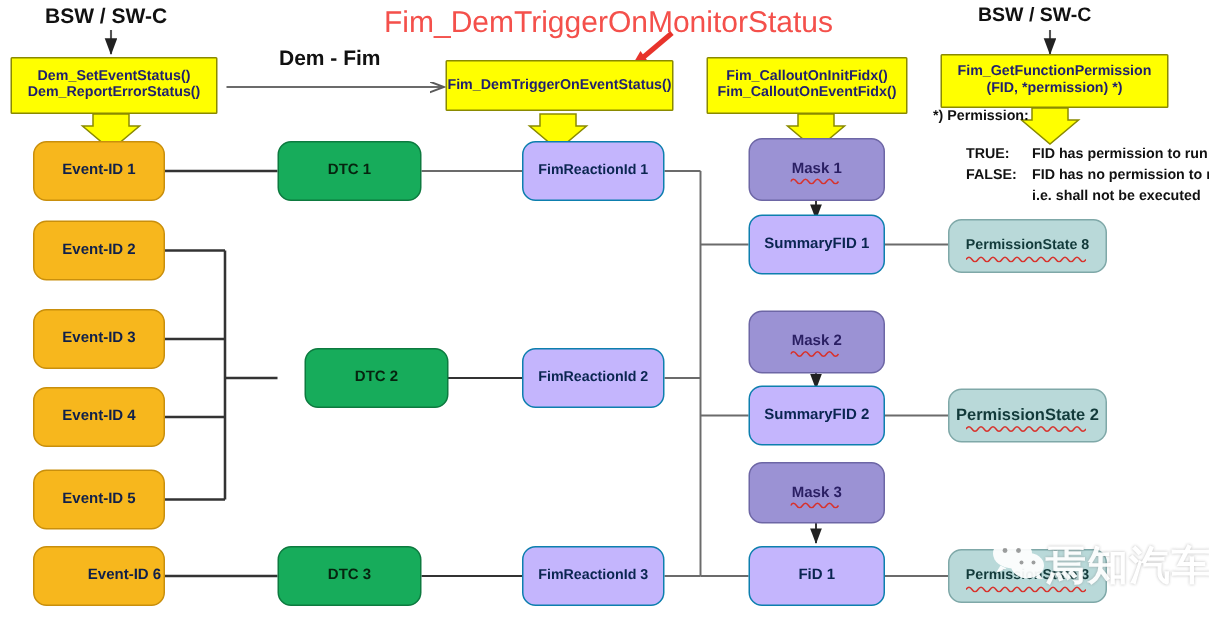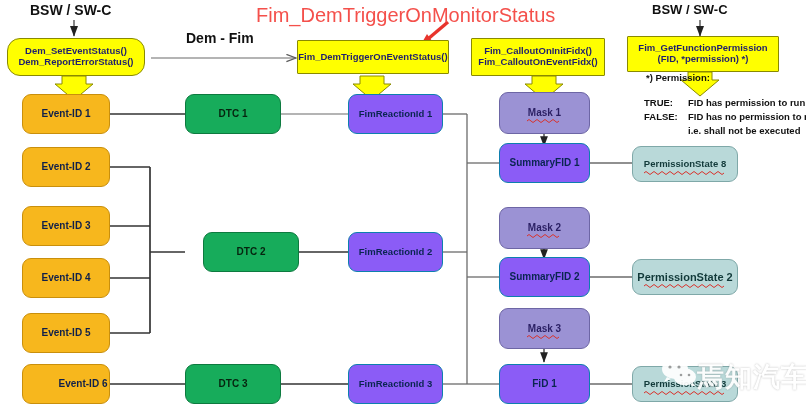--- a/index.html
+++ b/index.html
@@ -21,21 +21,21 @@
     font-weight:bold;
     color:#10204a;
     z-index:3;
     line-height:1.15;
   }
   .rounded{border-radius:9px;}
 
   .yellow{background:#ffff00;border:1px solid #8a8a00;color:#1f1f6e;border-radius:1px;}
   .orange{background:#f7b71d;border:1.6px solid #c98f0c;}
   .green{background:#17ac5b;border:1.6px solid #0d7a3f;color:#06240f;}
-  .blue{background:#8b5cf6;border:1.6px solid #0d7fae;color:#0a2550;}
+  .blue{background:#c4b5fd;border:1.6px solid #0d7fae;color:#0a2550;}
   .purple{background:#9b92d4;border:1.6px solid #6d66a5;color:#2a1f63;}
   .teal{background:#b9d9d9;border:1.6px solid #7fa8a8;color:#123a3a;}
 
   .label{
     position:absolute;font-weight:bold;color:#111;z-index:4;white-space:nowrap;
   }
   .redlabel{
     position:absolute;color:#f4504b;font-weight:normal;z-index:4;white-space:nowrap;
   }
   .legend{
@@ -115,40 +115,40 @@
       <line x1="448" y1="22" x2="422" y2="44" stroke="#e8342c" stroke-width="3.4"></line>
       <path d="M420,46 L432,41 L427,34 z" fill="#e8342c"></path>
     </g>
   </svg>
 
   <div class="label" style="left:30px;top:2px;font-size:14px;">BSW / SW-C</div>
   <div class="label" style="left:652px;top:2px;font-size:13px;">BSW / SW-C</div>
   <div class="label" style="left:186px;top:30px;font-size:14px;">Dem - Fim</div>
   <div class="redlabel" style="left:256px;top:4px;font-size:20px;">Fim_DemTriggerOnMonitorStatus</div>
 
-  <div class="node yellow" style="left:7px;top:38px;width:138px;height:38px;font-size:9.5px;flex-direction:column;border-radius:13px;">
+  <div class="node yellow" style="left:7px;top:38px;width:138px;height:38px;font-size:9.5px;flex-direction:column;">
     <span>Dem_SetEventStatus()</span>
     <span>Dem_ReportErrorStatus()</span>
   </div>
 
   <div class="node yellow" style="left:297px;top:40px;width:152px;height:34px;font-size:9.5px;">
     <span>Fim_DemTriggerOnEventStatus()</span>
   </div>
 
   <div class="node yellow" style="left:471px;top:38px;width:134px;height:38px;font-size:9.5px;flex-direction:column;">
     <span>Fim_CalloutOnInitFidx()</span>
     <span>Fim_CalloutOnEventFidx()</span>
   </div>
 
   <div class="node yellow" style="left:627px;top:36px;width:152px;height:36px;font-size:9.5px;flex-direction:column;">
     <span>Fim_GetFunctionPermission</span>
     <span>(FID, *permission)  *)</span>
   </div>
 
-  <div class="legend" style="left:622px;top:72px;font-size:9.5px;margin-left:24px;">*) Permission:</div>
+  <div class="legend" style="left:622px;top:72px;font-size:9.5px;">*) Permission:</div>
 
   <div class="legend" style="left:644px;top:96px;font-size:9.5px;line-height:1.45;">
     <div class="row">
       <span class="k">TRUE:</span>
       <span>FID has permission to run</span>
     </div>
     <div class="row">
       <span class="k">FALSE:</span>
       <span>FID has no permission to run,</span>
     </div>

